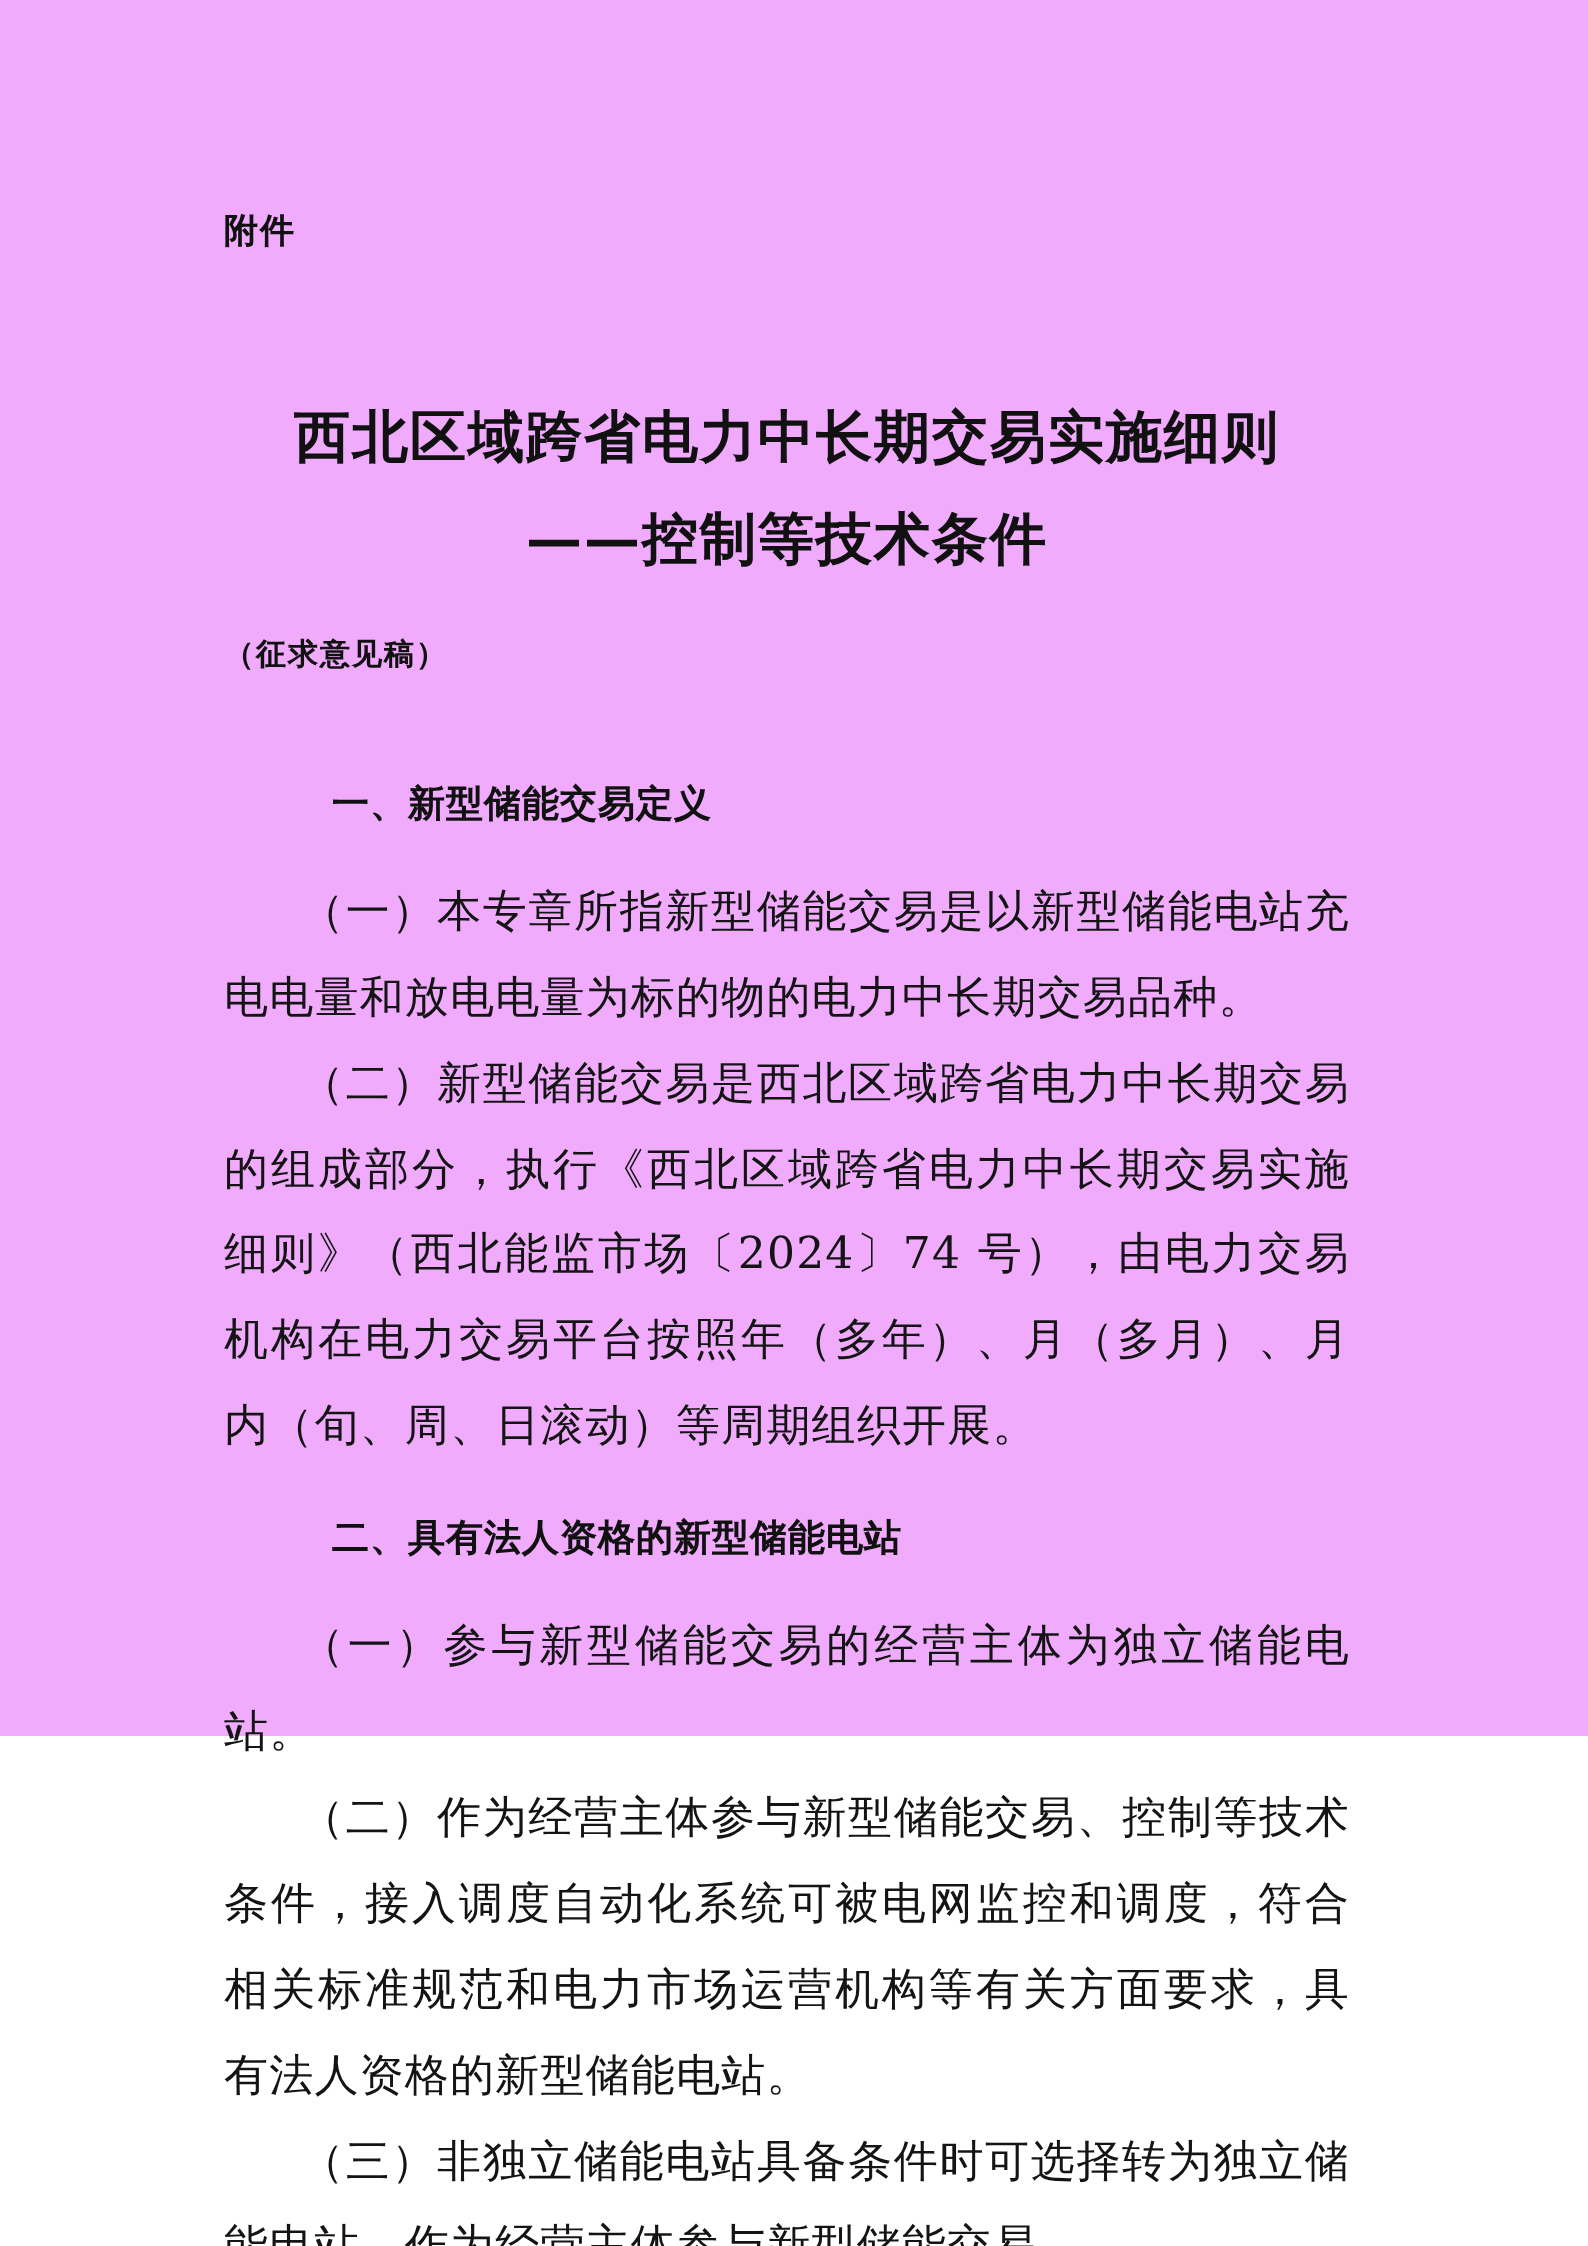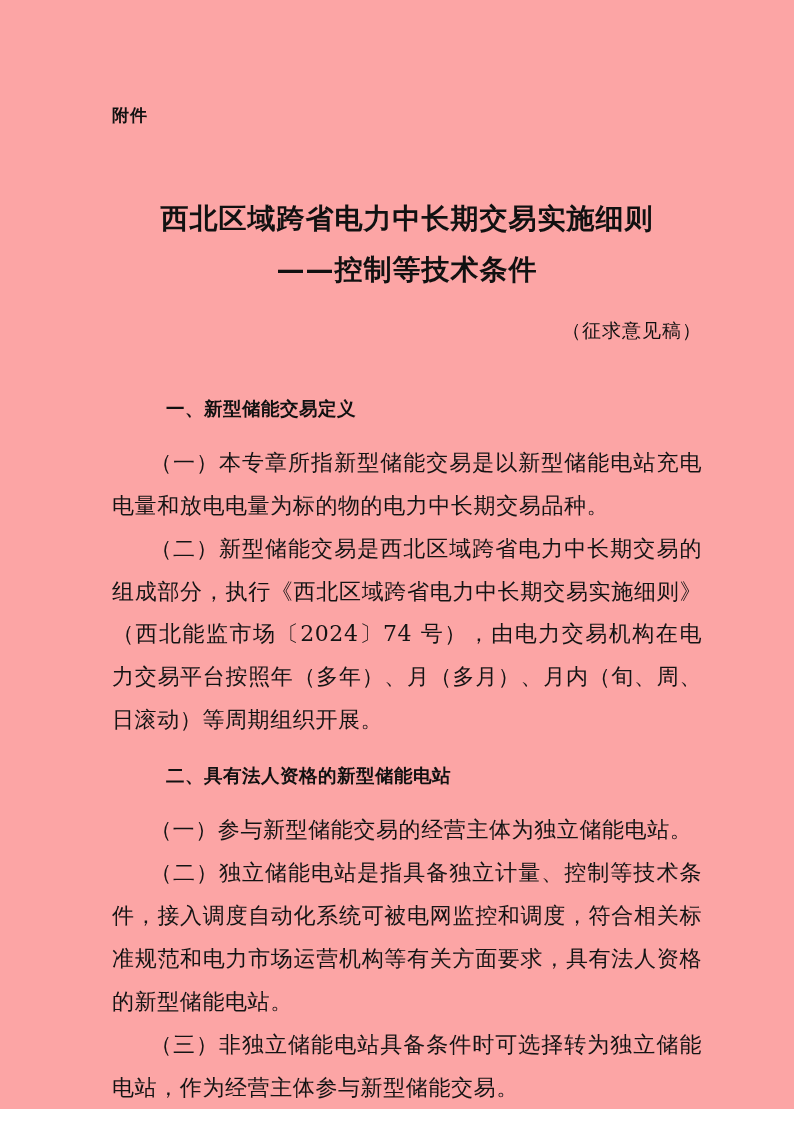--- a/index.html
+++ b/index.html
@@ -11,23 +11,23 @@
     width: 794px;
     height: 1123px;
     font-family: "DejaVu Serif", serif;
     color: #1a1a1a;
     position: relative;
     overflow: hidden;
   }
   .page {
     box-sizing: border-box;
     width: 794px;
-    height: 1109px;
-    padding: 104px 92px 60px 112px;
-    background: #fca5a5;
+    height: 868px;
+    padding: 104px 119px 60px 112px;
+    background: #f0abfc;
   }
   .attachment-label {
     font-family: "DejaVu Sans", sans-serif;
     font-weight: bold;
     font-size: 17px;
     letter-spacing: 1px;
     color: #111;
     margin: 0 0 72px 0;
   }
   .doc-title {
@@ -38,26 +38,27 @@
     line-height: 1.45;
     letter-spacing: 1px;
     color: #111;
     margin: 0;
   }
   .doc-title .line2 {
     display: block;
     margin-top: 10px;
   }
   .doc-subtitle {
-    text-align: right;
-    font-size: 19px;
+    text-align: left;
+    font-size: 15px;
     line-height: 1.5;
     color: #111;
     margin: 26px 0 0 0;
     letter-spacing: 1px;
+    font-weight: bold;
   }
   .body-block {
     margin-top: 46px;
   }
   .section-heading {
     font-family: "DejaVu Sans", sans-serif;
     font-weight: bold;
     font-size: 18.5px;
     line-height: 1.9;
     letter-spacing: 0.5px;
@@ -95,18 +96,18 @@
     <div class="section-heading">一、新型储能交易定义</div>
 
     <p class="para">（一）本专章所指新型储能交易是以新型储能电站充电电量和放电电量为标的物的电力中长期交易品种。</p>
 
     <p class="para">（二）新型储能交易是西北区域跨省电力中长期交易的组成部分，执行《西北区域跨省电力中长期交易实施细则》（西北能监市场〔2024〕74 号），由电力交易机构在电力交易平台按照年（多年）、月（多月）、月内（旬、周、日滚动）等周期组织开展。</p>
 
     <div class="section-heading">二、具有法人资格的新型储能电站</div>
 
     <p class="para">（一）参与新型储能交易的经营主体为独立储能电站。</p>
 
-    <p class="para">（二）独立储能电站是指具备独立计量、控制等技术条件，接入调度自动化系统可被电网监控和调度，符合相关标准规范和电力市场运营机构等有关方面要求，具有法人资格的新型储能电站。</p>
+    <p class="para">（二）作为经营主体参与新型储能交易、控制等技术条件，接入调度自动化系统可被电网监控和调度，符合相关标准规范和电力市场运营机构等有关方面要求，具有法人资格的新型储能电站。</p>
 
     <p class="para">（三）非独立储能电站具备条件时可选择转为独立储能电站，作为经营主体参与新型储能交易。</p>
 
   </div>
 </div>
 
 </body></html>

